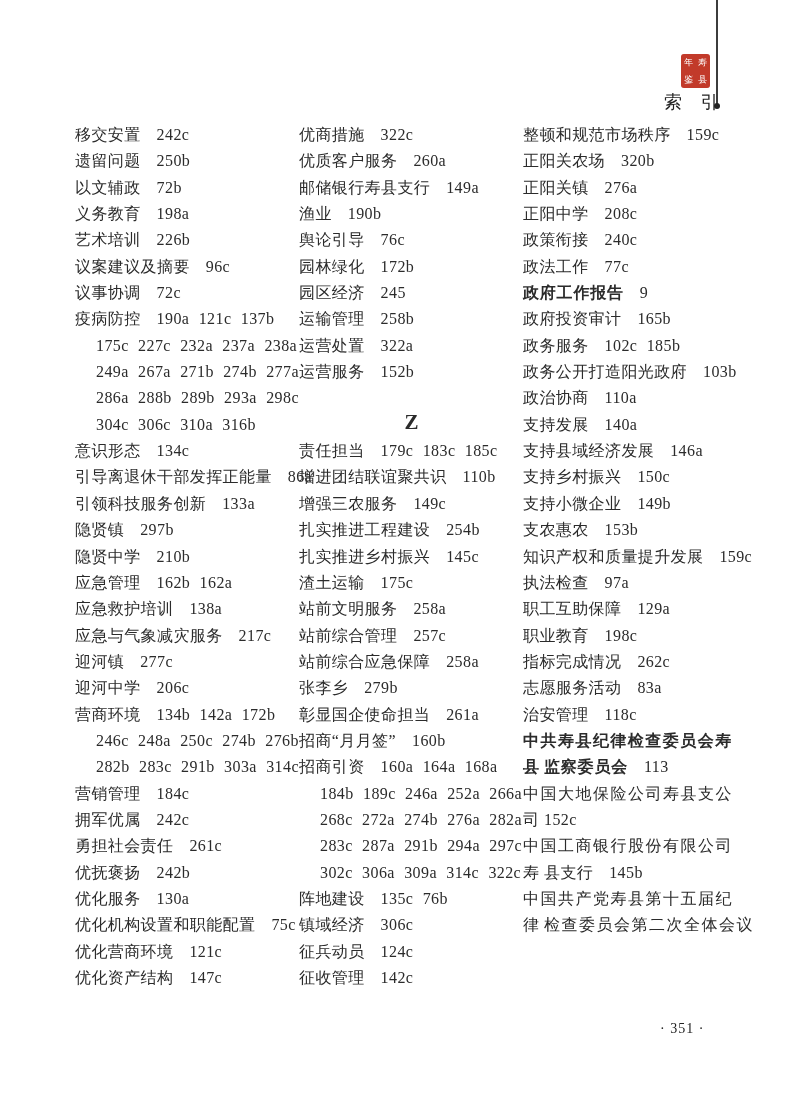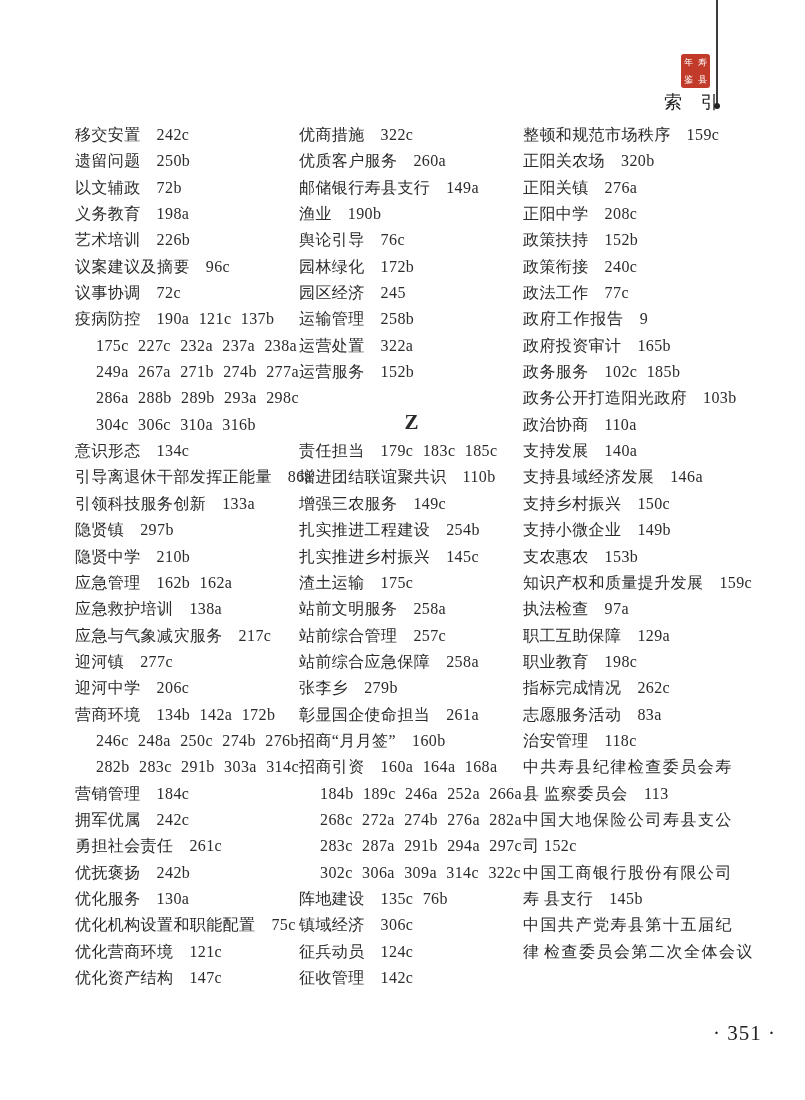--- a/index.html
+++ b/index.html
@@ -40,40 +40,40 @@
     font-size:16px;white-space:nowrap;
     letter-spacing:0.4px;
   }
   .line .term{color:#2b2b2b;}
   .line .refs{margin-left:16px;word-spacing:5px;color:#2b2b2b;}
   .line.cont{padding-left:21px;}
   .line.cont .refs{margin-left:0;}
   .line.cont .term + .refs{margin-left:16px;}
   .line.bold .term{
     font-family:"Liberation Sans","DejaVu Sans",sans-serif;
-    font-weight:400;letter-spacing:0.8px;
+    font-weight:700;letter-spacing:0.8px;
   }
   .line.spread{
     white-space:normal;
     text-align:justify;
     -moz-text-align-last:justify;
     text-align-last:justify;
     width:100%;
   }
   .section-letter{
     height:52.7px;
     display:flex;align-items:flex-end;justify-content:center;
     font-size:21px;font-weight:700;
     padding-bottom:3px;box-sizing:border-box;
     font-family:"Liberation Serif","DejaVu Serif",serif;
   }
   
   .page-number{
     position:absolute;left:660px;top:1021px;width:116px;
-    text-align:right;font-size:21px;letter-spacing:1px;color:#222;
+    text-align:left;font-size:14px;letter-spacing:1px;color:#222;
   }
 </style>
 </head>
 <body>
 
 <div class="page">
 
   <div class="rule-v"></div>
   <div class="rule-dot"></div>
 
@@ -154,21 +154,20 @@
         <div class="line"><span class="term">阵地建设</span><span class="refs">135c 76b</span></div>
         <div class="line"><span class="term">镇域经济</span><span class="refs">306c</span></div>
         <div class="line"><span class="term">征兵动员</span><span class="refs">124c</span></div>
         <div class="line"><span class="term">征收管理</span><span class="refs">142c</span></div>
       </div>
       <div class="col col3">
         <div class="line"><span class="term">整顿和规范市场秩序</span><span class="refs">159c</span></div>
         <div class="line"><span class="term">正阳关农场</span><span class="refs">320b</span></div>
         <div class="line"><span class="term">正阳关镇</span><span class="refs">276a</span></div>
         <div class="line"><span class="term">正阳中学</span><span class="refs">208c</span></div>
-        <div class="line"><span class="term">政策扶持</span><span class="refs">152b</span></div>
         <div class="line"><span class="term">政策衔接</span><span class="refs">240c</span></div>
         <div class="line"><span class="term">政法工作</span><span class="refs">77c</span></div>
         <div class="line bold"><span class="term">政府工作报告</span><span class="refs">9</span></div>
         <div class="line"><span class="term">政府投资审计</span><span class="refs">165b</span></div>
         <div class="line"><span class="term">政务服务</span><span class="refs">102c 185b</span></div>
         <div class="line"><span class="term">政务公开打造阳光政府</span><span class="refs">103b</span></div>
         <div class="line"><span class="term">政治协商</span><span class="refs">110a</span></div>
         <div class="line"><span class="term">支持发展</span><span class="refs">140a</span></div>
         <div class="line"><span class="term">支持县域经济发展</span><span class="refs">146a</span></div>
         <div class="line"><span class="term">支持乡村振兴</span><span class="refs">150c</span></div>

